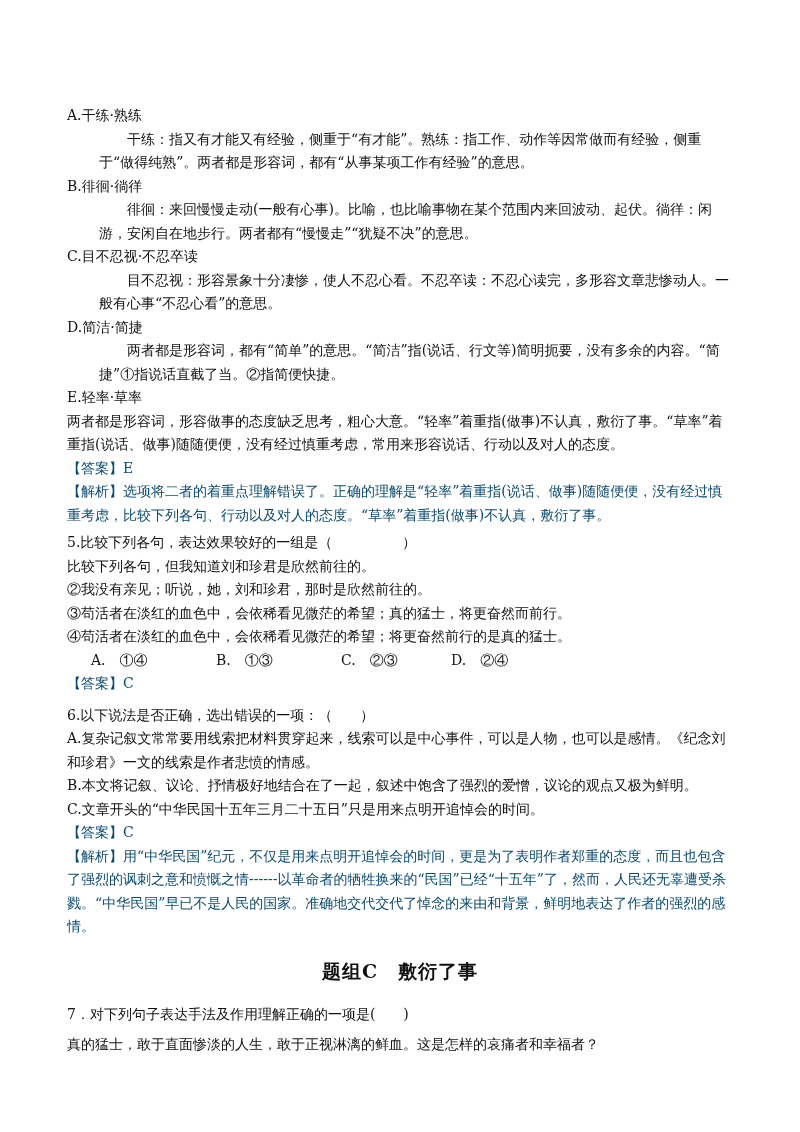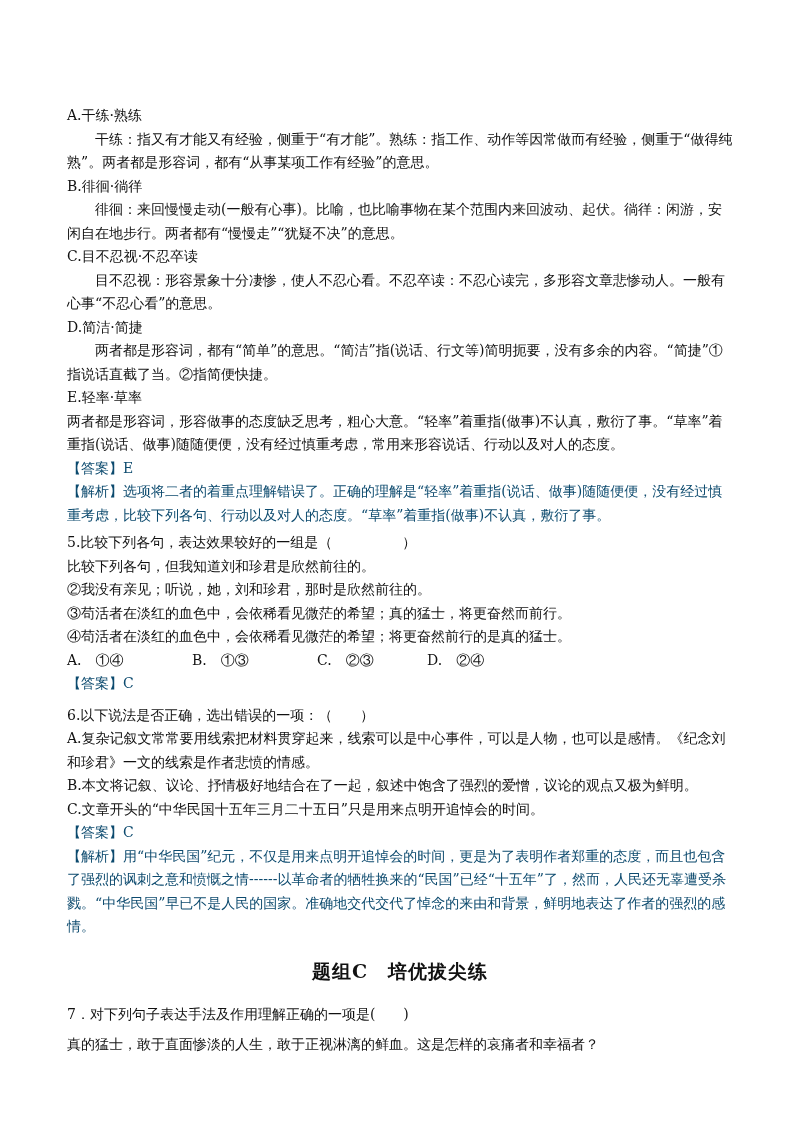--- a/index.html
+++ b/index.html
@@ -1,24 +1,24 @@
 <!DOCTYPE html>
 <html><head>
 <meta charset="utf-8">
 <style>
   html, body { margin: 0; padding: 0; background: #ffffff; }
   body { width: 800px; height: 1132px; position: relative; overflow: hidden;
          font-family: "DejaVu Serif", "Liberation Serif", serif; color: #111; }
   .page { position: absolute; left: 67px; top: 104px; width: 666px; }
   .line { font-size: 14px; line-height: 23.5px; white-space: nowrap; }
   .para { font-size: 14px; line-height: 23.5px; }
-  .indent { text-indent: 28px; }
+  .indent { text-indent: 28px; margin-left: 32px; }
   .red { color: #0c4a6e; }
   .title { text-align: center; font-weight: bold; font-size: 19px; margin: 20px 0 14px 0; letter-spacing: 1px; }
-  .opts { display: flex; font-size: 14px; line-height: 23.5px; }
+  .opts { display: flex; font-size: 14px; line-height: 23.5px; margin-left: 24px; }
   .opt { width: 125px; }
   .opt:nth-child(2) { width: 125px; }
   .opt:nth-child(3) { width: 110px; }
   .q7 { line-height: 30px; }
   .gap { height: 4px; }
 </style>
 </head>
 <body>
 
 <div class="page">
@@ -56,18 +56,18 @@
   <div class="line red">【答案】C</div>
 
   <div class="gap" style="height:8px"></div>
   <div class="line">6.以下说法是否正确，选出错误的一项：（　　）</div>
   <div class="para">A.复杂记叙文常常要用线索把材料贯穿起来，线索可以是中心事件，可以是人物，也可以是感情。《纪念刘和珍君》一文的线索是作者悲愤的情感。</div>
   <div class="para">B.本文将记叙、议论、抒情极好地结合在了一起，叙述中饱含了强烈的爱憎，议论的观点又极为鲜明。</div>
   <div class="para">C.文章开头的“中华民国十五年三月二十五日”只是用来点明开追悼会的时间。</div>
   <div class="line red">【答案】C</div>
   <div class="para red">【解析】用“中华民国”纪元，不仅是用来点明开追悼会的时间，更是为了表明作者郑重的态度，而且也包含了强烈的讽刺之意和愤慨之情------以革命者的牺牲换来的“民国”已经“十五年”了，然而，人民还无辜遭受杀戮。“中华民国”早已不是人民的国家。准确地交代交代了悼念的来由和背景，鲜明地表达了作者的强烈的感情。</div>
 
-  <div class="title">题组C　培优拔尖练</div>
+  <div class="title">题组C　敷衍了事</div>
 
   <div class="line q7">7．对下列句子表达手法及作用理解正确的一项是(　　)</div>
   <div class="line q7">真的猛士，敢于直面惨淡的人生，敢于正视淋漓的鲜血。这是怎样的哀痛者和幸福者？</div>
 
 </div>
 
 </body></html>

